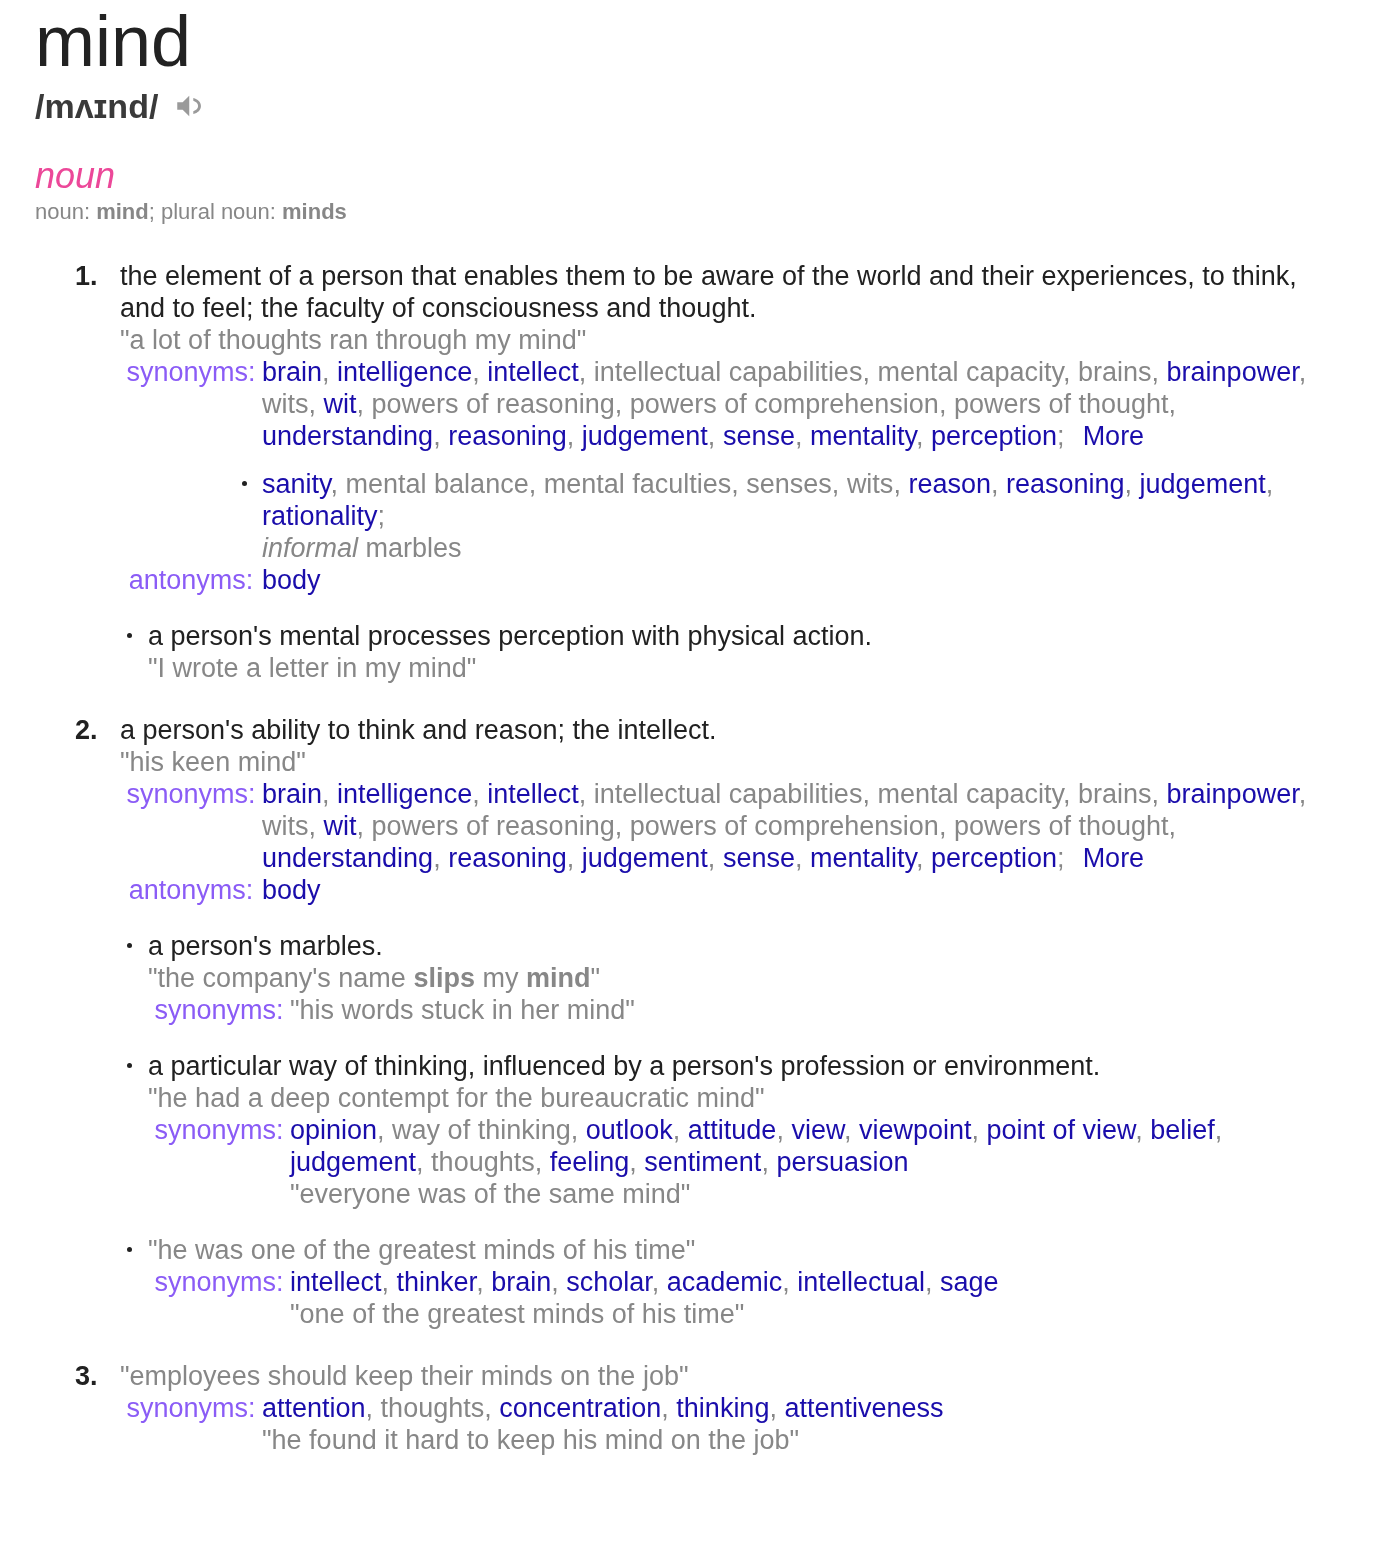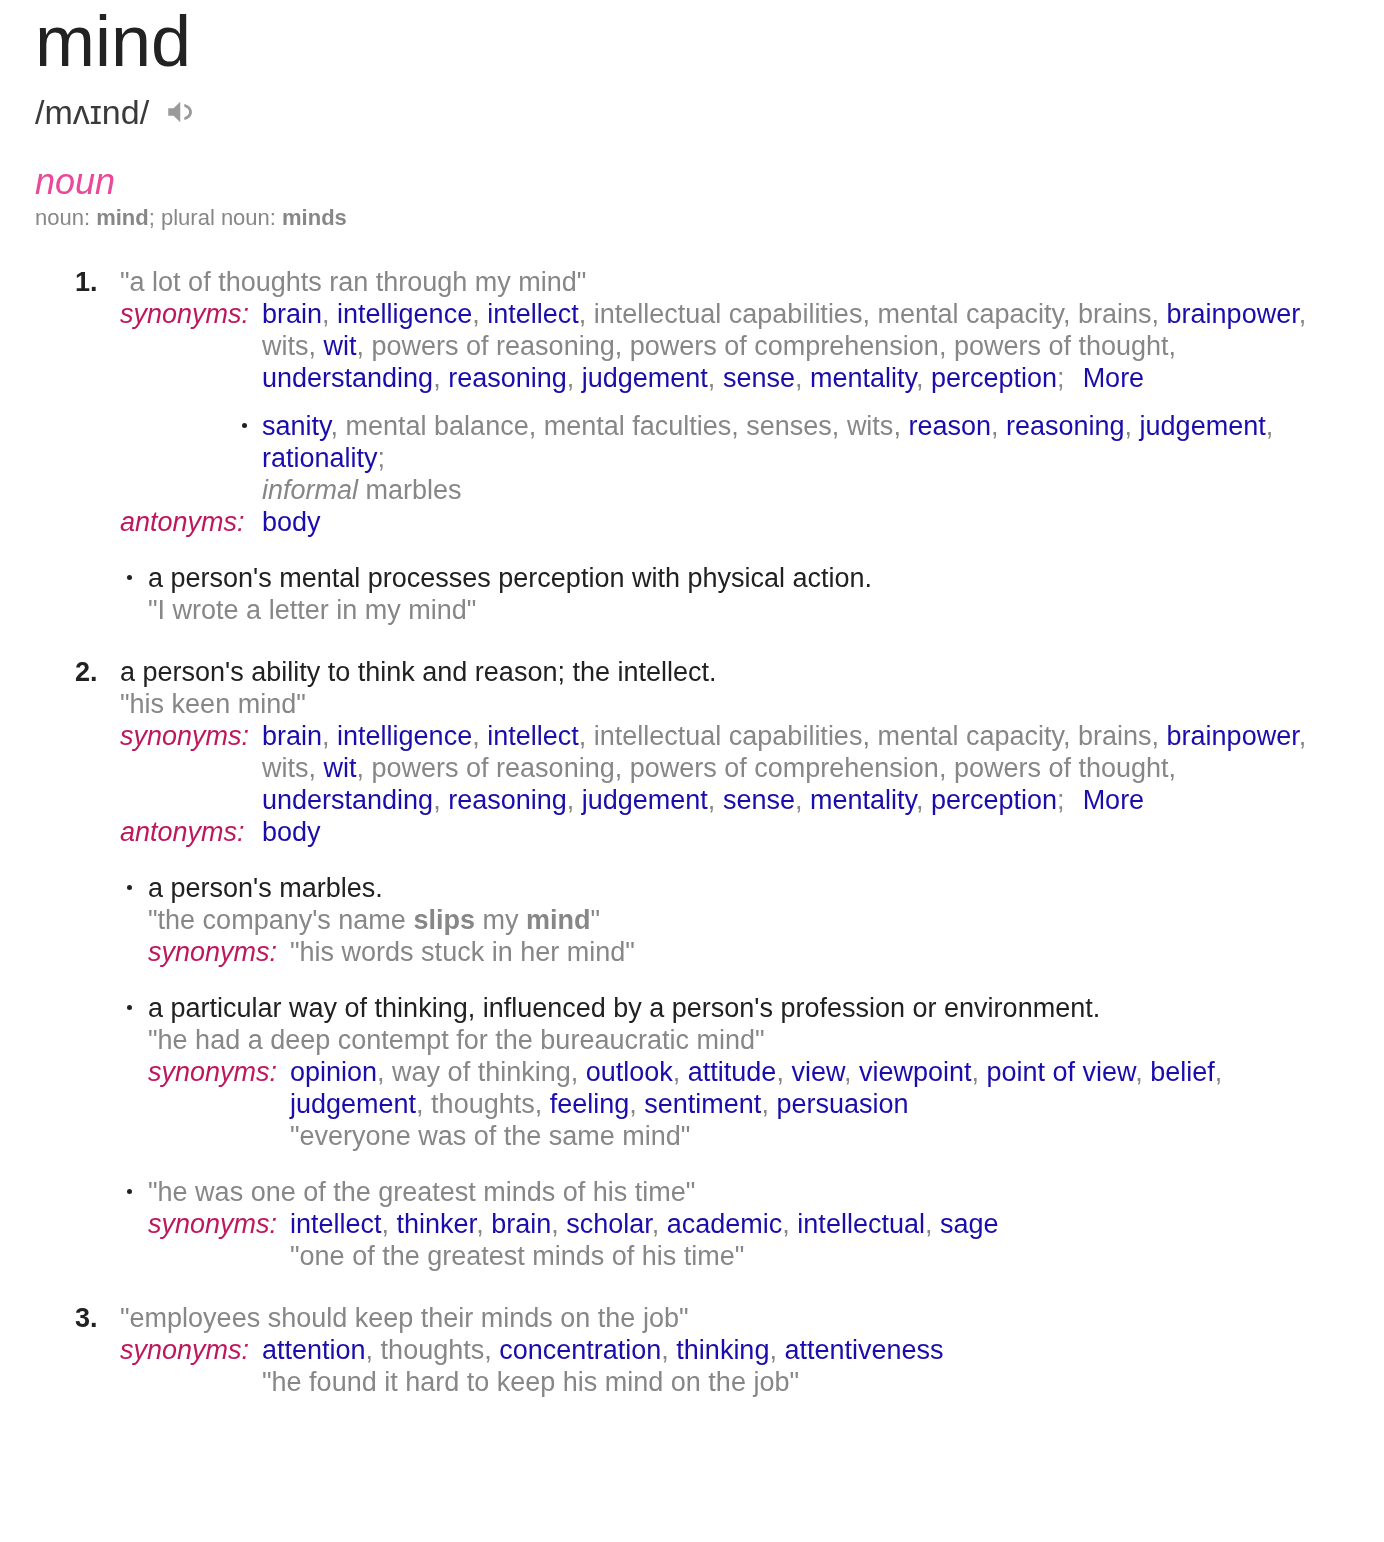--- a/index.html
+++ b/index.html
@@ -14,36 +14,36 @@
   .container { padding:4px 40px 40px 35px; }
 
   
   .word-title {
     font-size:72px;
     line-height:74px;
     font-weight:400;
     margin:0;
     color:#222;
   }
-  .pron-row { display:flex; align-items:center; gap:14px; margin-top:16px; }
+  .pron-row { display:flex; align-items:center; gap:14px; margin-top:10px;font-weight:bold; }
   .pron-text { font-size:34px; color:#3a3a3a; }
   .speaker-btn { background:none; border:none; padding:0; cursor:pointer; line-height:0; }
   .pos { font-style:italic; font-size:36px; color:#ec4899; margin-top:36px; }
   .forms { font-size:22px; margin-top:4px; }
 
   
   .defs { margin-top:32px; margin-left:40px; }
   .def { display:flex; margin-bottom:30px; }
   .def-num { flex:none; width:45px; font-weight:700; color:#212121; }
   .def-body { flex:1; max-width:1190px; }
   .def-text { color:#212121; }
   .example { color:#878787; }
 
   .syn-row { display:flex; }
-  .syn-label { flex:none; width:142px; font-style:italic; color:#be185d; }
+  .syn-label { flex:none; width:142px; color:#8b5cf6;text-align:center; }
   .syn-body { flex:1; }
 
   .nested-bullet { position:relative; margin-top:16px; }
   .dot {
     position:absolute;
     width:5px; height:5px;
     border-radius:50%;
     background:#212121;
     display:inline-block;
   }
@@ -77,20 +77,21 @@
   </div>
 
   <div class="pos">noun</div>
   <div class="forms"><span class="tok-gray">noun: </span><span class="tok-boldgray">mind</span><span class="tok-gray">; plural noun: </span><span class="tok-boldgray">minds</span></div>
 
   <div class="defs">
 
     <div class="def">
       <div class="def-num">1.</div>
       <div class="def-body">
+        <div class="def-text">the element of a person that enables them to be aware of the world and their experiences, to think, and to feel; the faculty of consciousness and thought.</div>
         <div class="example">"a lot of thoughts ran through my mind"</div>
 
         <div class="syn-row">
           <div class="syn-label">synonyms:</div>
           <div class="syn-body">
             <div><span class="tok-link">brain</span><span class="tok-gray">, </span><span class="tok-link">intelligence</span><span class="tok-gray">, </span><span class="tok-link">intellect</span><span class="tok-gray">, </span><span class="tok-gray">intellectual capabilities</span><span class="tok-gray">, </span><span class="tok-gray">mental capacity</span><span class="tok-gray">, </span><span class="tok-gray">brains</span><span class="tok-gray">, </span><span class="tok-link">brainpower</span><span class="tok-gray">, </span><span class="tok-gray">wits</span><span class="tok-gray">, </span><span class="tok-link">wit</span><span class="tok-gray">, </span><span class="tok-gray">powers of reasoning</span><span class="tok-gray">, </span><span class="tok-gray">powers of comprehension</span><span class="tok-gray">, </span><span class="tok-gray">powers of thought</span><span class="tok-gray">, </span><span class="tok-link">understanding</span><span class="tok-gray">, </span><span class="tok-link">reasoning</span><span class="tok-gray">, </span><span class="tok-link">judgement</span><span class="tok-gray">, </span><span class="tok-link">sense</span><span class="tok-gray">, </span><span class="tok-link">mentality</span><span class="tok-gray">, </span><span class="tok-link">perception</span><span class="tok-gray">;</span><span class="tok-more">More</span></div>
             <div class="nested-bullet">
               <span class="dot"></span>
               <div><span class="tok-link">sanity</span><span class="tok-gray">, </span><span class="tok-gray">mental balance</span><span class="tok-gray">, </span><span class="tok-gray">mental faculties</span><span class="tok-gray">, </span><span class="tok-gray">senses</span><span class="tok-gray">, </span><span class="tok-gray">wits</span><span class="tok-gray">, </span><span class="tok-link">reason</span><span class="tok-gray">, </span><span class="tok-link">reasoning</span><span class="tok-gray">, </span><span class="tok-link">judgement</span><span class="tok-gray">, </span><span class="tok-link">rationality</span><span class="tok-gray">;</span></div>
               <div><span class="tok-it">informal </span><span class="tok-gray">marbles</span></div>

